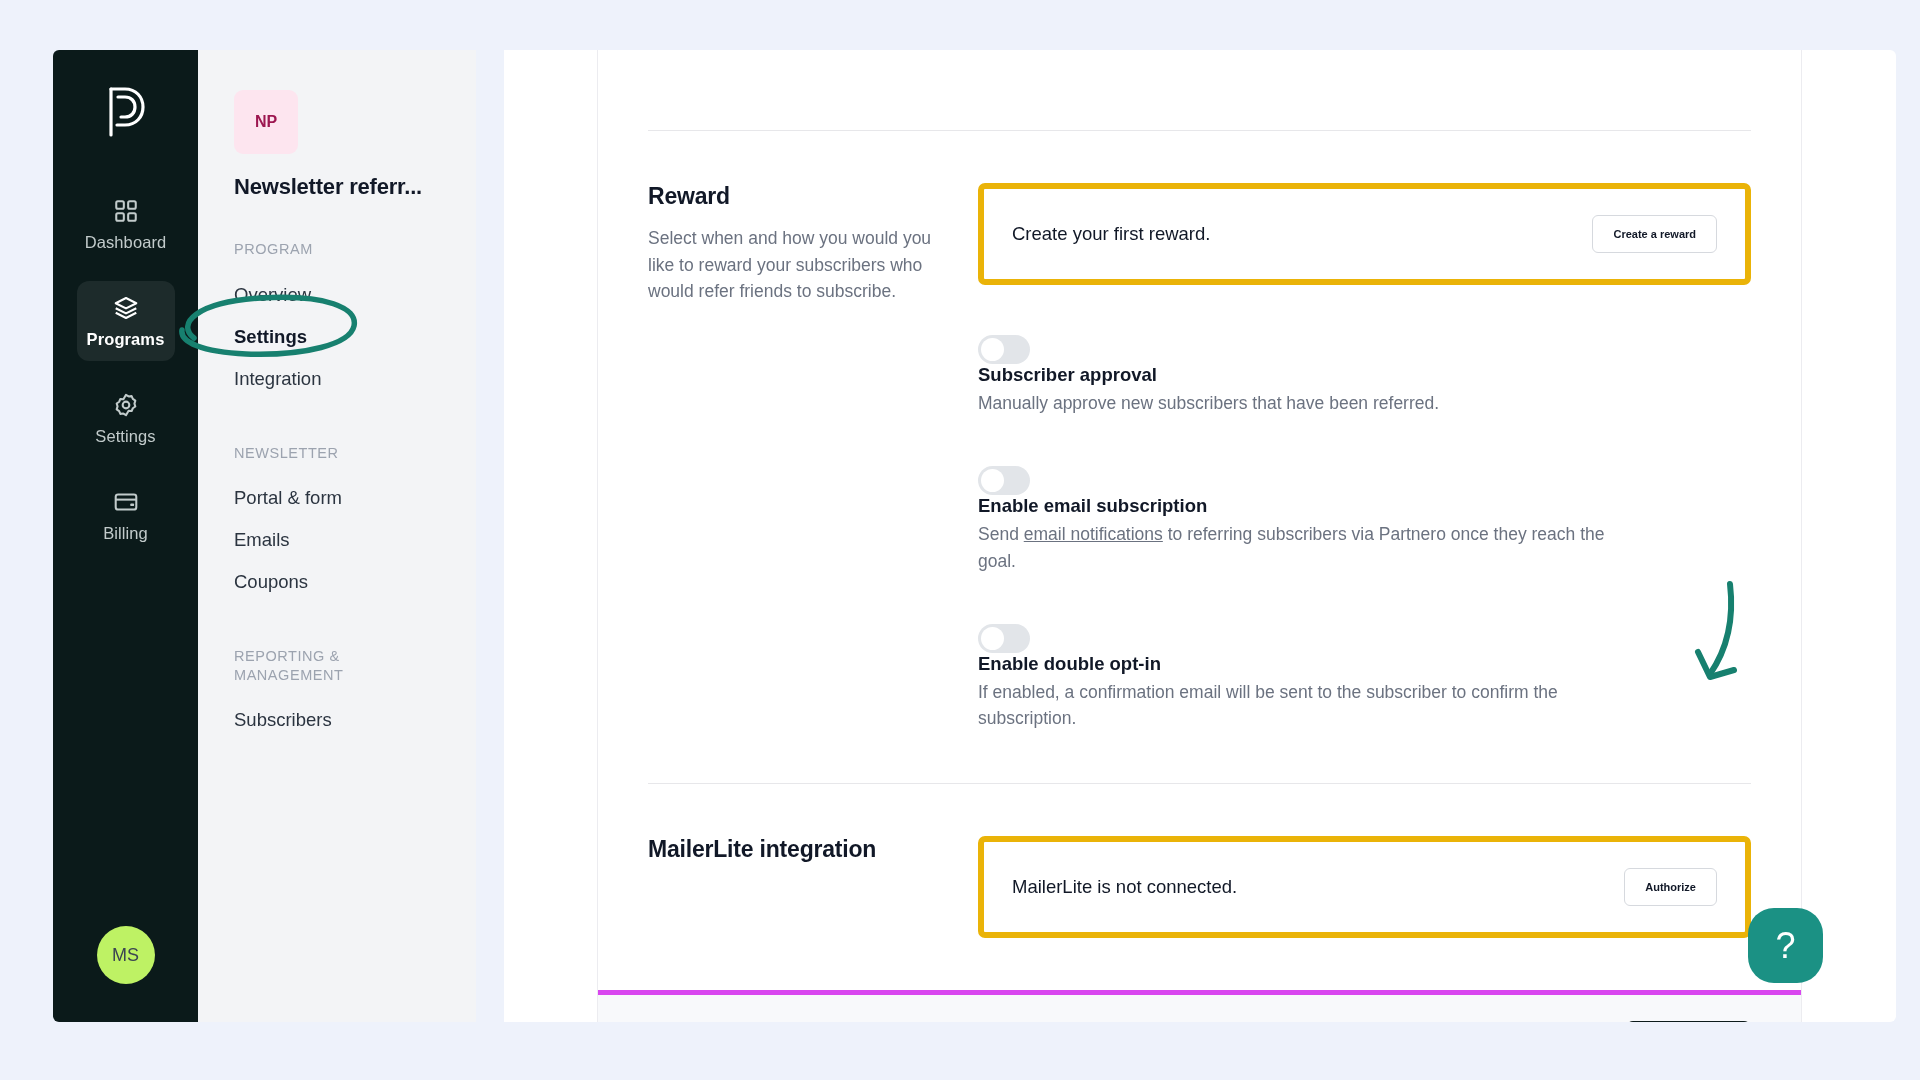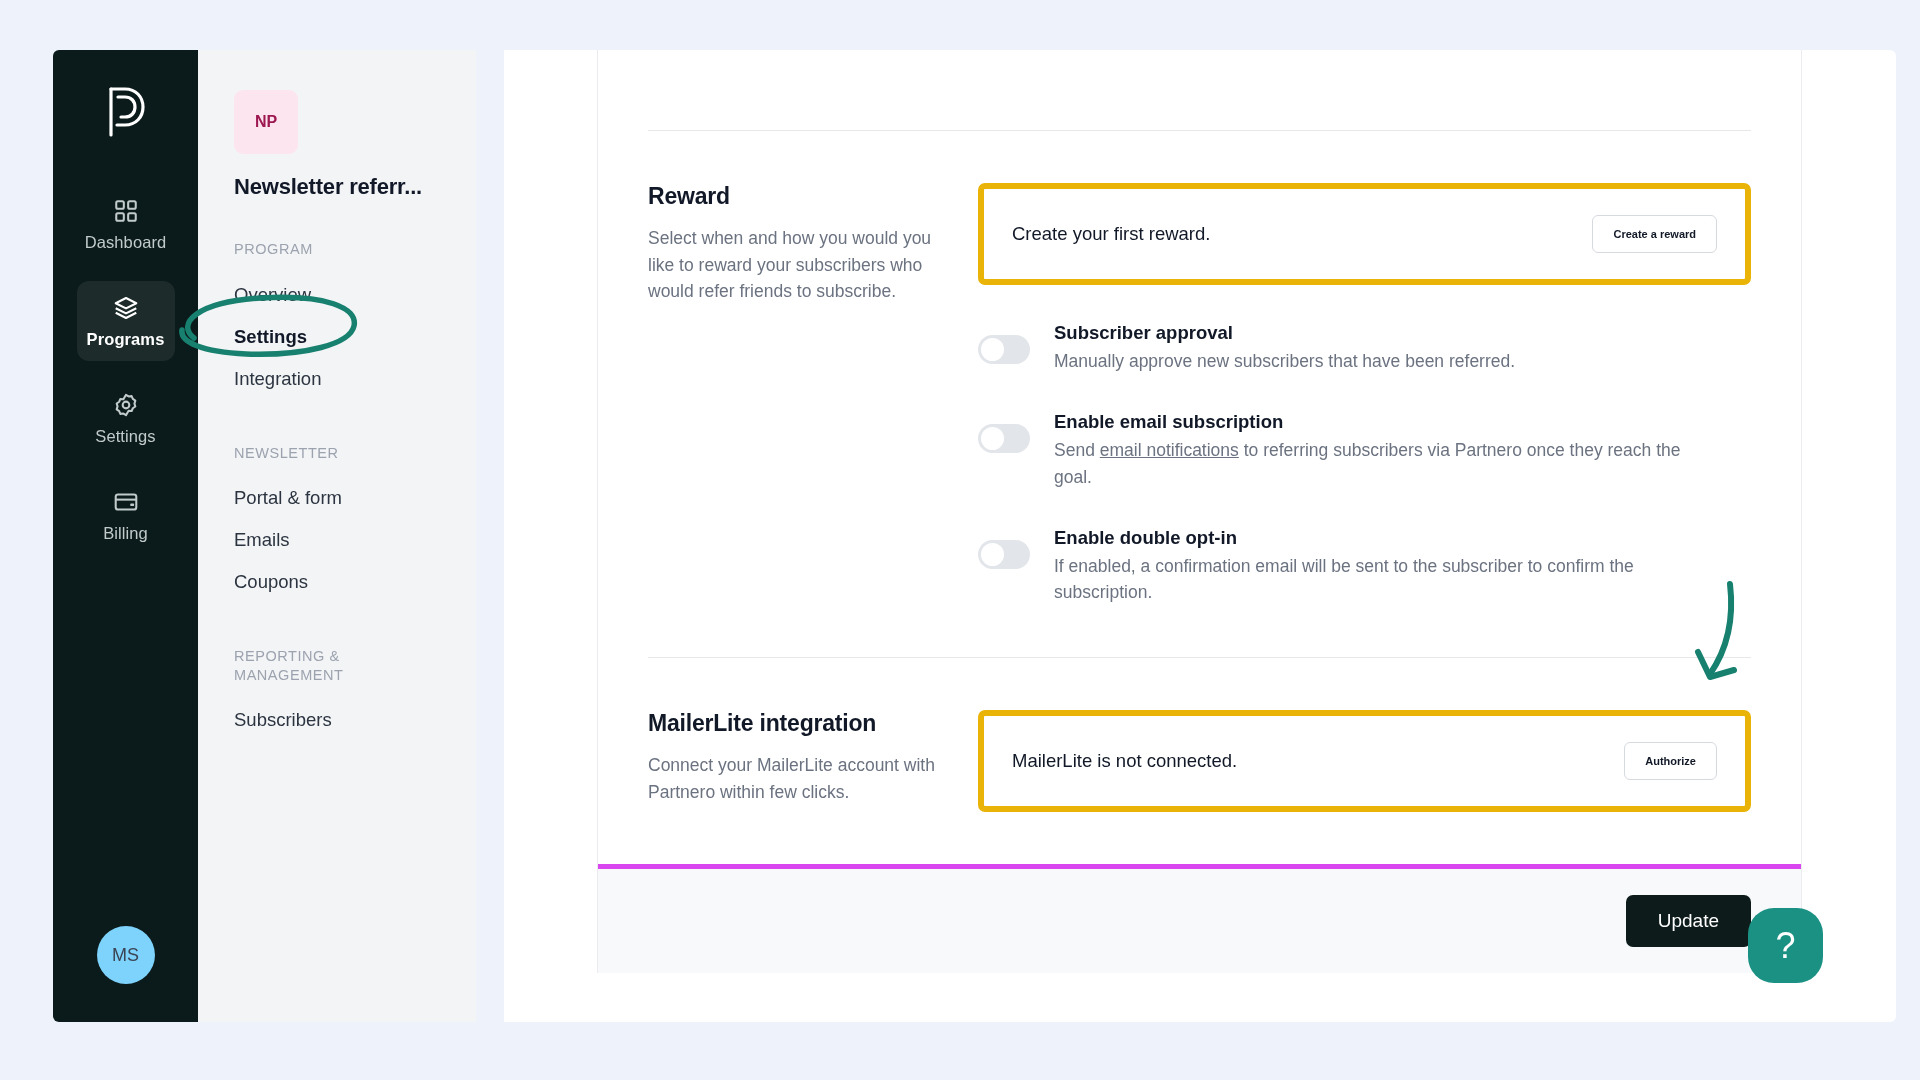--- a/index.html
+++ b/index.html
@@ -48,21 +48,21 @@
     font-size: 16.5px;
     color: #c2cbcb;
     letter-spacing: .1px;
   }
   .rail-item.active .ri-label { color: #ffffff; font-weight: 600; }
   .rail-icon { width: 26px; height: 26px; display: block; }
   .rail-spacer { flex: 1; }
   .avatar {
     width: 58px; height: 58px;
     border-radius: 50%;
-    background: #7dd3fc;
+    background: #bef264;
     display: flex; align-items: center; justify-content: center;
     color: #3b4452;
     font-size: 18px;
     margin-bottom: 38px;
     cursor: pointer;
   }
 
   
   .subnav {
     position: absolute;
@@ -163,20 +163,21 @@
     font-weight: 600;
     color: #111827;
     padding: 12px 20px;
     cursor: pointer;
   }
 
   .toggle-row {
     display: flex;
     align-items: flex-start;
     margin-top: 37px;
+    flex-direction: column;
   }
   .switch {
     flex: 0 0 auto;
     width: 52px; height: 29px;
     border-radius: 15px;
     background: #e2e5e9;
     position: relative;
     margin-right: 24px;
     margin-top: 13px;
     cursor: pointer;
@@ -373,21 +374,20 @@
           </div>
 
         </div>
       </div>
 
       <div class="divider"></div>
 
       <div class="section">
         <div class="sec-left">
           <h3>MailerLite integration</h3>
-          <p>Connect your MailerLite account with Partnero within few clicks.</p>
         </div>
         <div class="sec-right">
           <div class="panel">
             <span class="panel-text">MailerLite is not connected.</span>
             <button class="btn-outline">Authorize</button>
           </div>
         </div>
       </div>
 
       <div class="footer-bar">

